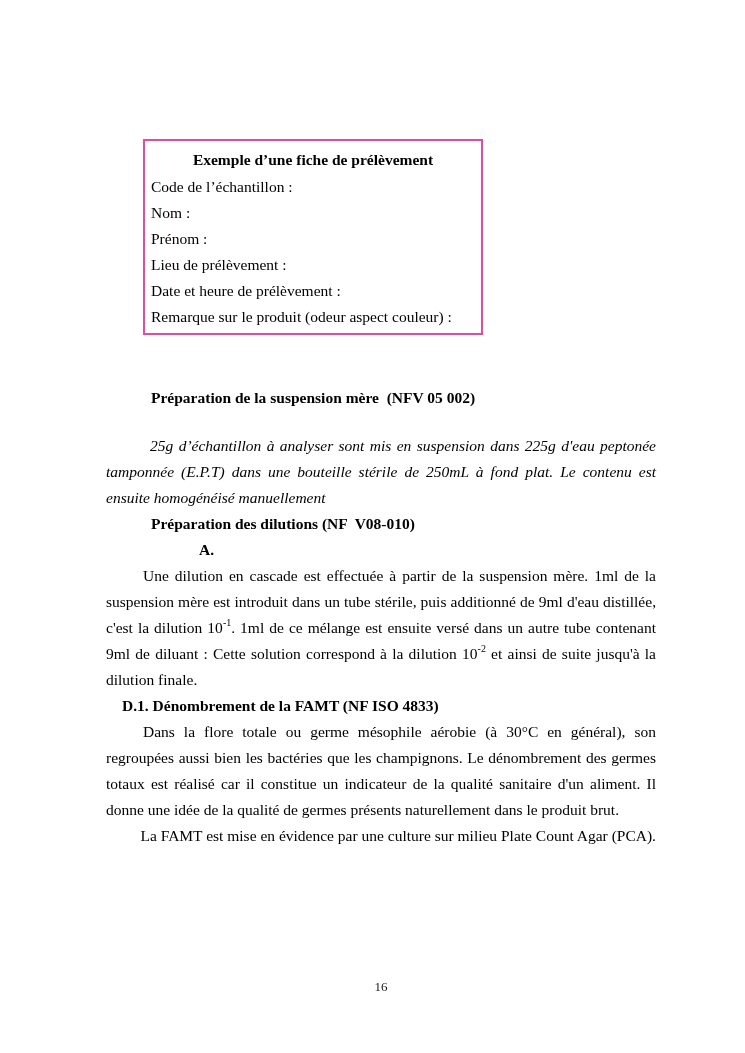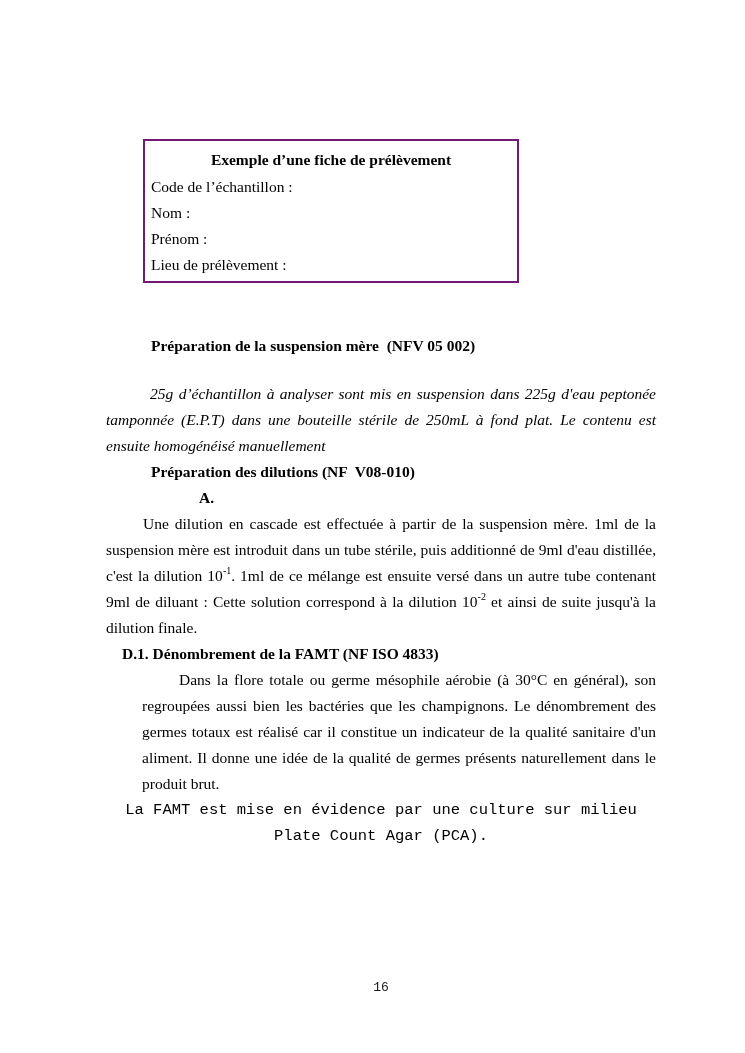--- a/index.html
+++ b/index.html
@@ -14,23 +14,23 @@
     background: #ffffff;
     color: #000000;
     font-family: "Liberation Serif", serif;
     font-size: 15.5px;
     box-sizing: border-box;
     padding: 139px 89px 0 106px;
     overflow: hidden;
   }
   .sample-box {
     box-sizing: border-box;
-    width: 376px;
+    width: 340px;
     margin-left: 37px;
-    border: 2px solid #701a75;
+    border: 2px solid #ec4899;
     padding: 5px 6px 3px 6px;
   }
   .box-title {
     font-weight: bold;
     text-align: center;
     line-height: 28px;
     white-space: pre-wrap;
   }
   .box-field {
     line-height: 26px;
@@ -49,51 +49,53 @@
     margin: 0 0 0 93px;
   }
   .heading-flush { margin-left: 16px; }
   .body-par {
     margin: 0;
     line-height: 26px;
     text-align: justify;
   }
   .par-suspension { margin-top: 22px; text-indent: 44px; font-style: italic; }
   .par-dilutions  { text-indent: 37px; }
-  .par-flore      { text-indent: 37px; margin-left: 36px; }
-  .par-famt       { text-align: center; font-family: Liberation Mono, monospace; }
+  .par-flore      { text-indent: 37px; }
+  .par-famt       { text-align: right; }
   sup {
     font-size: 10px;
     line-height: 0;
     position: relative;
     top: -1px;
     vertical-align: super;
   }
   .page-number {
     position: absolute;
     left: 106px;
     width: 550px;
     bottom: 58px;
     text-align: center;
-    font-family: Liberation Mono, monospace;
+    font-family: Liberation Serif, serif;
     font-size: 13px;
     color: #1a1a1a;
   }
 </style>
 </head>
 <body>
 
 <div class="page">
 
   <div class="sample-box">
     <div class="box-title">Exemple d’une fiche de prélèvement</div>
     <div class="box-field">Code de l’échantillon :</div>
     <div class="box-field">Nom :</div>
     <div class="box-field">Prénom :</div>
     <div class="box-field">Lieu de prélèvement :</div>
+    <div class="box-field">Date et heure de prélèvement :</div>
+    <div class="box-field">Remarque sur le produit (odeur aspect couleur) :</div>
   </div>
 
   <div class="heading heading-suspension">Préparation de la suspension mère  (NFV 05 002)</div>
 
   <p class="body-par par-suspension">25g d’échantillon à analyser sont mis en suspension dans 225g d'eau peptonée tamponnée (E.P.T) dans une bouteille stérile de 250mL à fond plat. Le contenu est ensuite homogénéisé manuellement</p>
 
   <div class="heading">Préparation des dilutions (NF  V08-010)</div>
 
   <div class="sub-label">A.</div>
 

